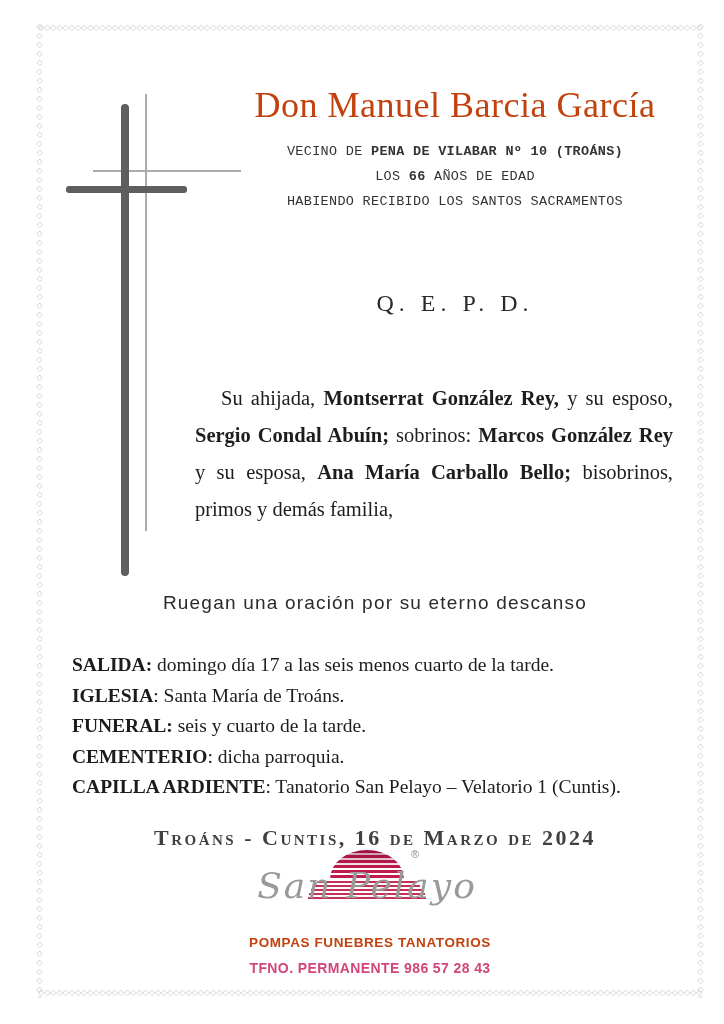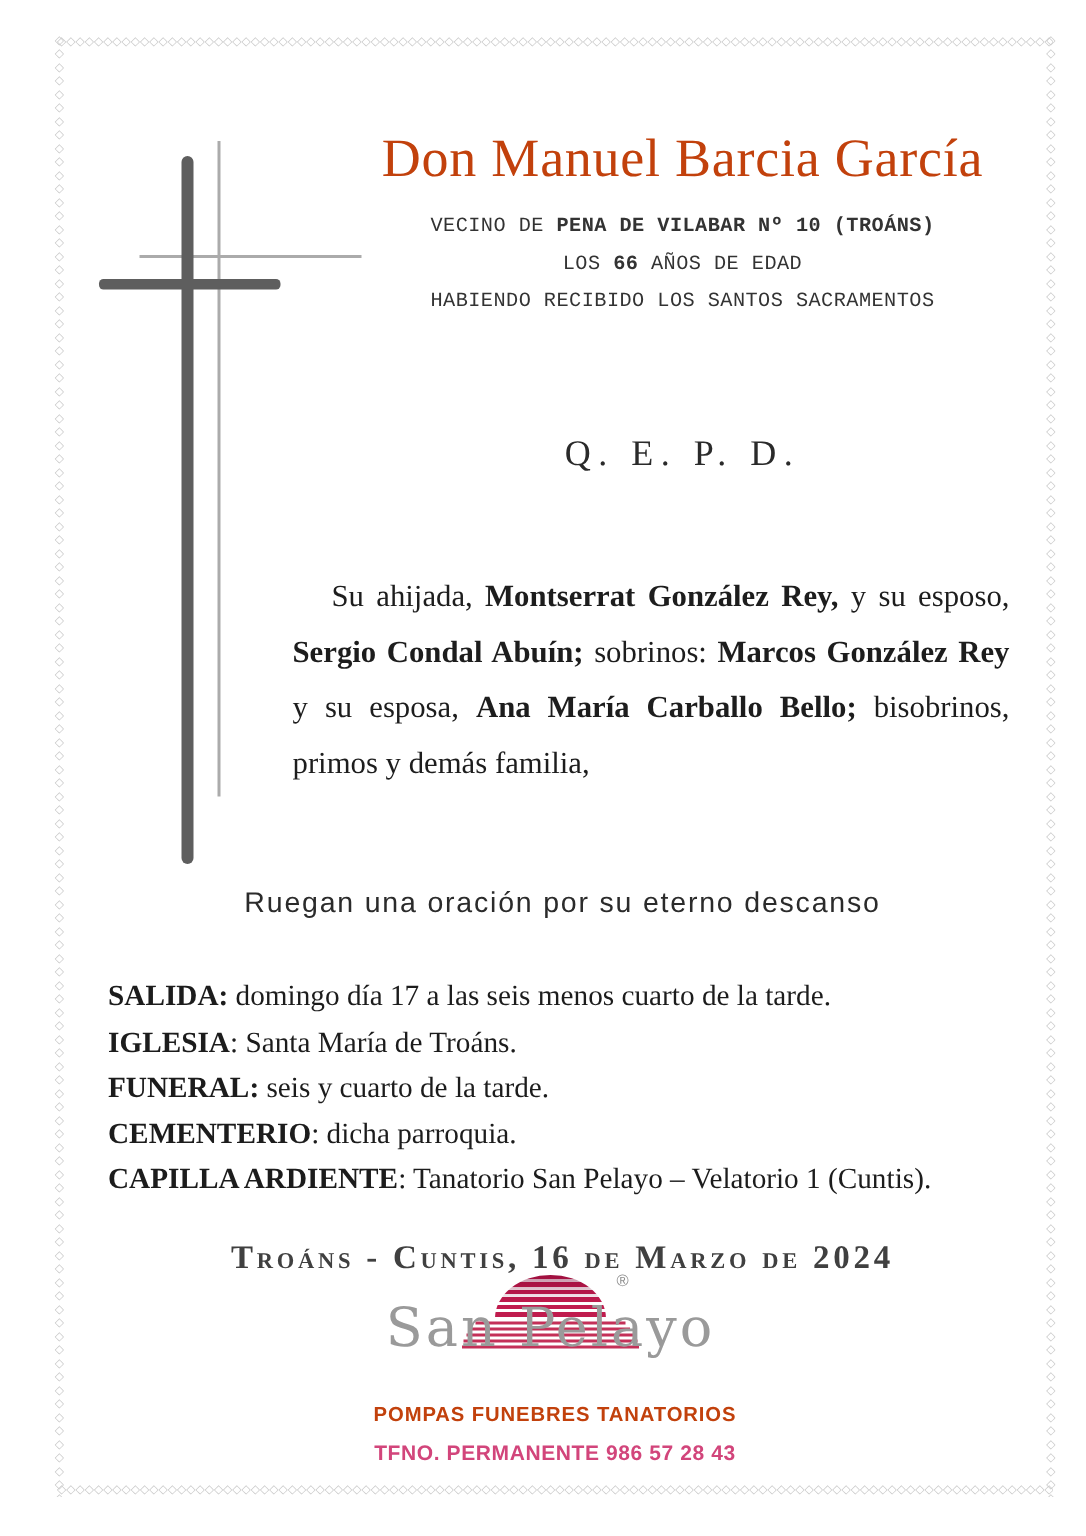--- a/index.html
+++ b/index.html
@@ -73,21 +73,21 @@
   }
   .logo-lines{margin-top:2px;}
   .logo-lines div{height:1.5px;background:#c43058;margin:0 auto 2.5px auto;}
   .ll1{width:100px;} .ll2{width:106px;} .ll3{width:112px;} .ll4{width:116px;} .ll5{width:118px;}
   .logo-reg{
     position:absolute;left:calc(50% + 44px);top:-2px;color:#8e8e8e;
     font-family:"Liberation Sans", sans-serif;font-size:11px;
   }
   .logo-script{
     position:relative;z-index:2;margin-top:-36px;
-    font-family:"DejaVu Serif", serif;
+    font-family:"DejaVu Serif", serif;font-style:italic;
     font-size:36px;color:#9a9a9a;letter-spacing:2px;white-space:nowrap;
   }
 
   .footer1{
     position:absolute;left:45px;top:935px;width:650px;text-align:center;
     font-family:"Liberation Sans", sans-serif;font-weight:bold;font-size:13.5px;
     letter-spacing:.6px;color:#c2410c;
   }
   .footer2{
     position:absolute;left:45px;top:960px;width:650px;text-align:center;

